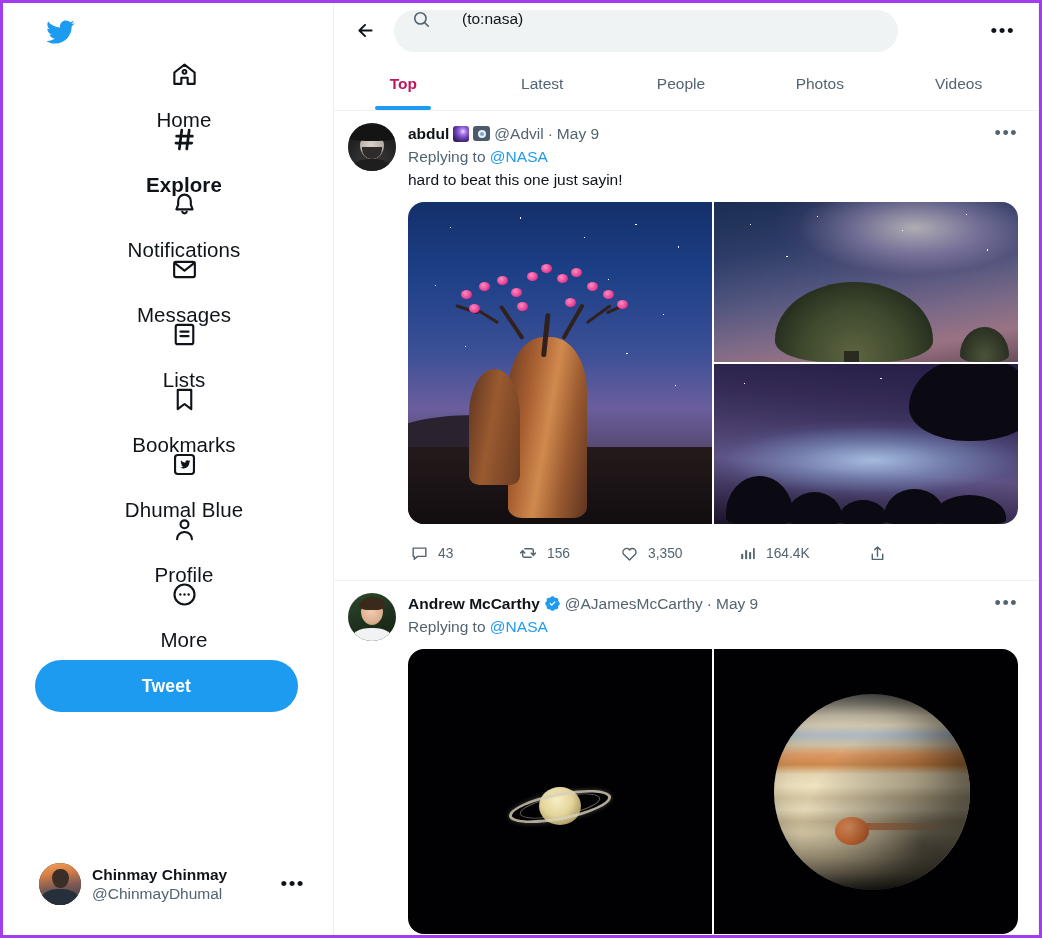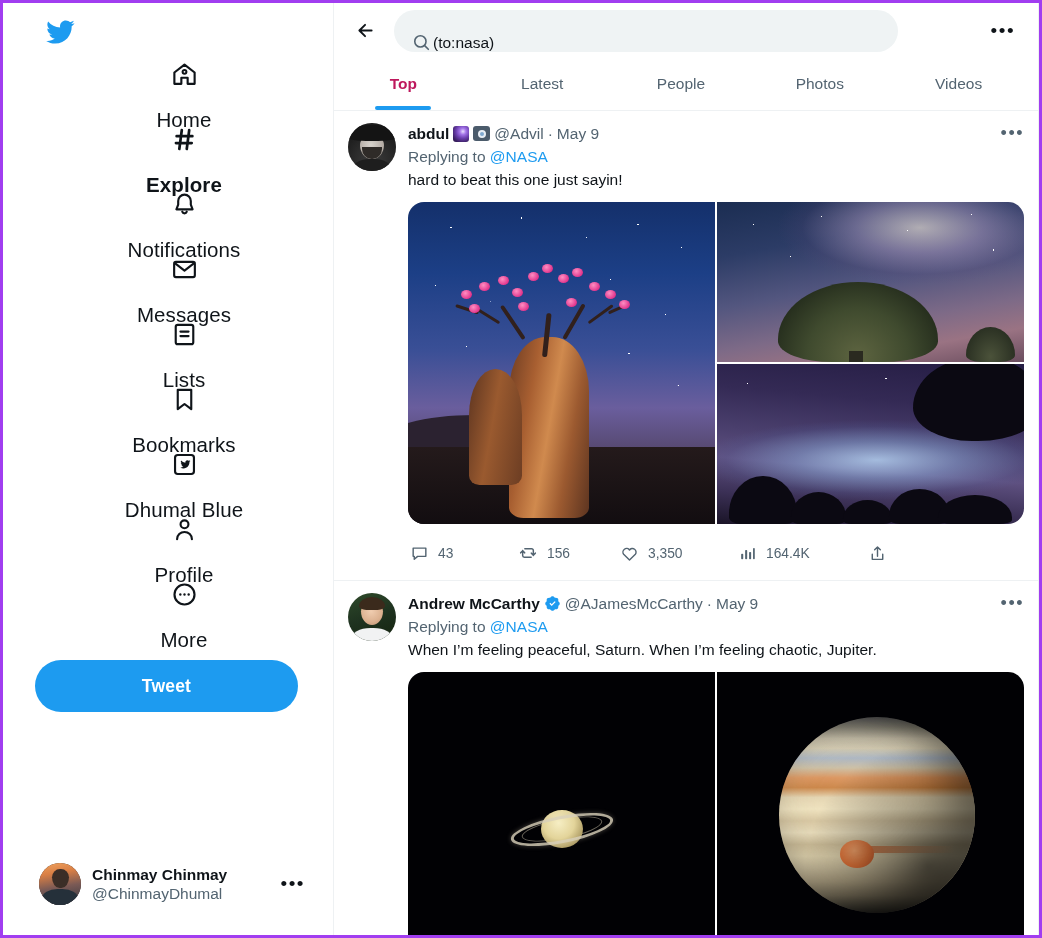--- a/index.html
+++ b/index.html
@@ -101,22 +101,22 @@
     width: 34px; height: 34px; flex: 0 0 34px;
     display: flex; align-items: center; justify-content: center;
     border-radius: 50%; cursor: pointer; color: #0f1419;
     margin-right: 6px;
   }
   #search-box {
     flex: 1 1 auto;
     height: 42px;
     background: #eff3f4;
     border-radius: 24px;
-    display: flex; align-items: flex-end;
-    gap: 1px;
+    display: flex; align-items: flex-start;
+    gap: 30px;
     padding: 0 18px;
     max-width: 504px;
     cursor: text;
   }
   #search-box .s-ico { color: #536471; display: flex; flex: 0 0 20px; }
   #search-value {
     border: none; background: transparent; outline: none;
     font-family: "Liberation Sans", sans-serif;
     font-size: 15.5px; color: #0f1419; width: 100%;
   }
@@ -148,21 +148,21 @@
     width: 56px; height: 4px; border-radius: 4px;
     background: transparent;
   }
   .tab.active .underline { background: #1d9bf0; }
 
   #feed { flex: 1 1 auto; overflow: hidden; }
 
   .tweet {
     display: flex;
     gap: 12px;
-    padding: 12px 14px 0 14px;
+    padding: 12px 20px 0 14px;
     border-bottom: 1px solid #eef1f3;
     cursor: pointer;
   }
   .tw-avatar {
     width: 48px; height: 48px; flex: 0 0 48px;
     border-radius: 50%; overflow: hidden; position: relative;
   }
   .tw-body { flex: 1 1 auto; min-width: 0; padding-bottom: 4px; }
   .tw-head {
     display: flex; align-items: center;
@@ -762,21 +762,20 @@
             </svg>
             <span class="tw-handle">@AJamesMcCarthy</span>
             <span class="tw-dot">·</span>
             <span class="tw-date">May 9</span>
             <span class="tw-more">•••</span>
           </div>
           <div class="tw-reply">
             <span>Replying to</span>
             <span class="mention">@NASA</span>
           </div>
-          <div class="tw-text">When I’m feeling peaceful, Saturn. When I’m feeling chaotic, Jupiter.</div>
 
           <div class="media g2">
             <div class="cell ph-saturn">
               <i class="ring2"></i>
                 <i class="planet"></i>
                 <i class="ring"></i>
             </div>
             <div class="cell ph-jupiter">
               <div class="jup">
                 <i class="streak"></i>

